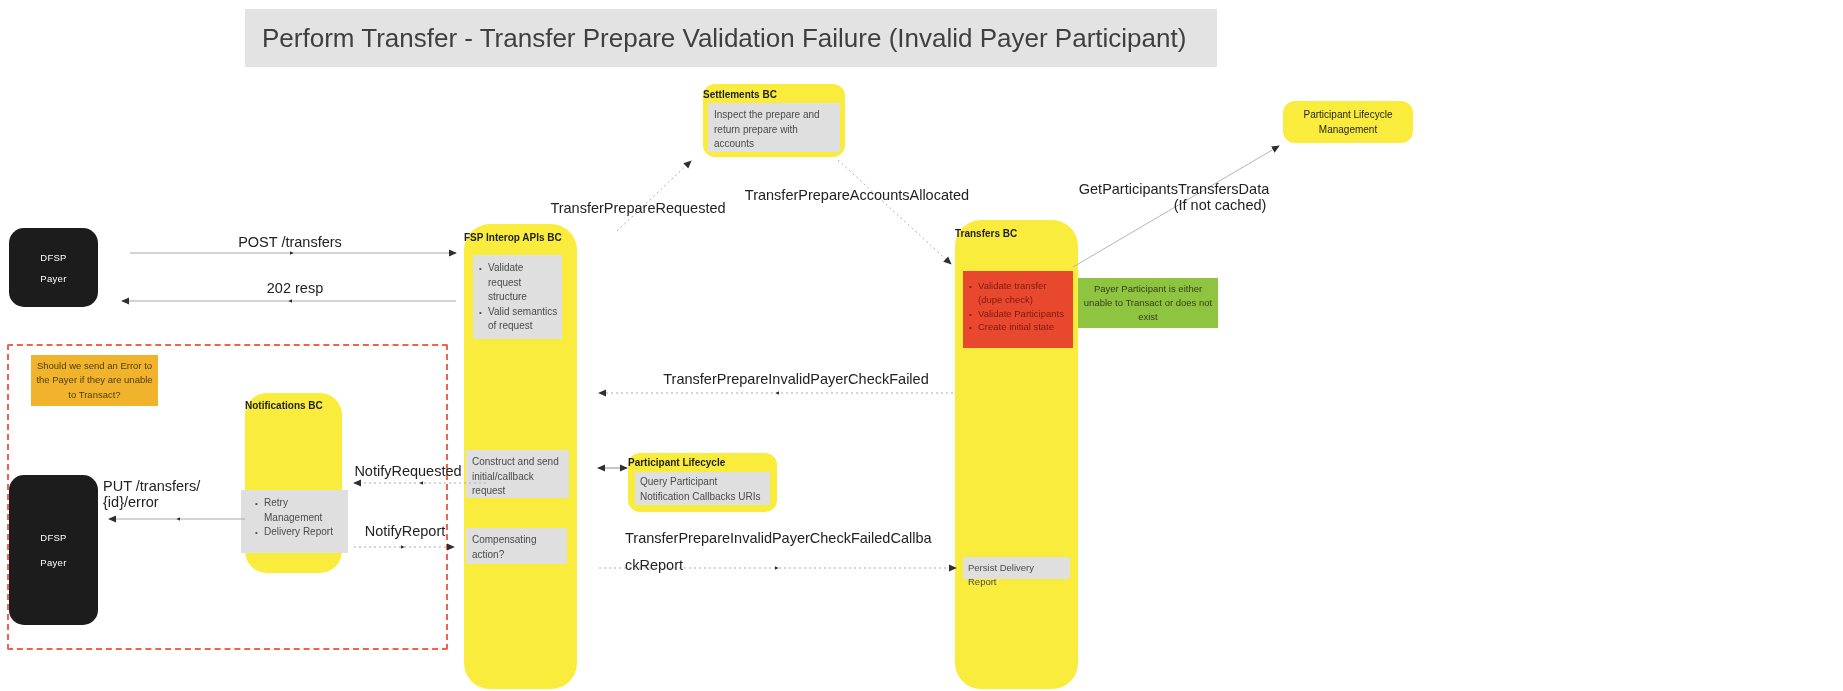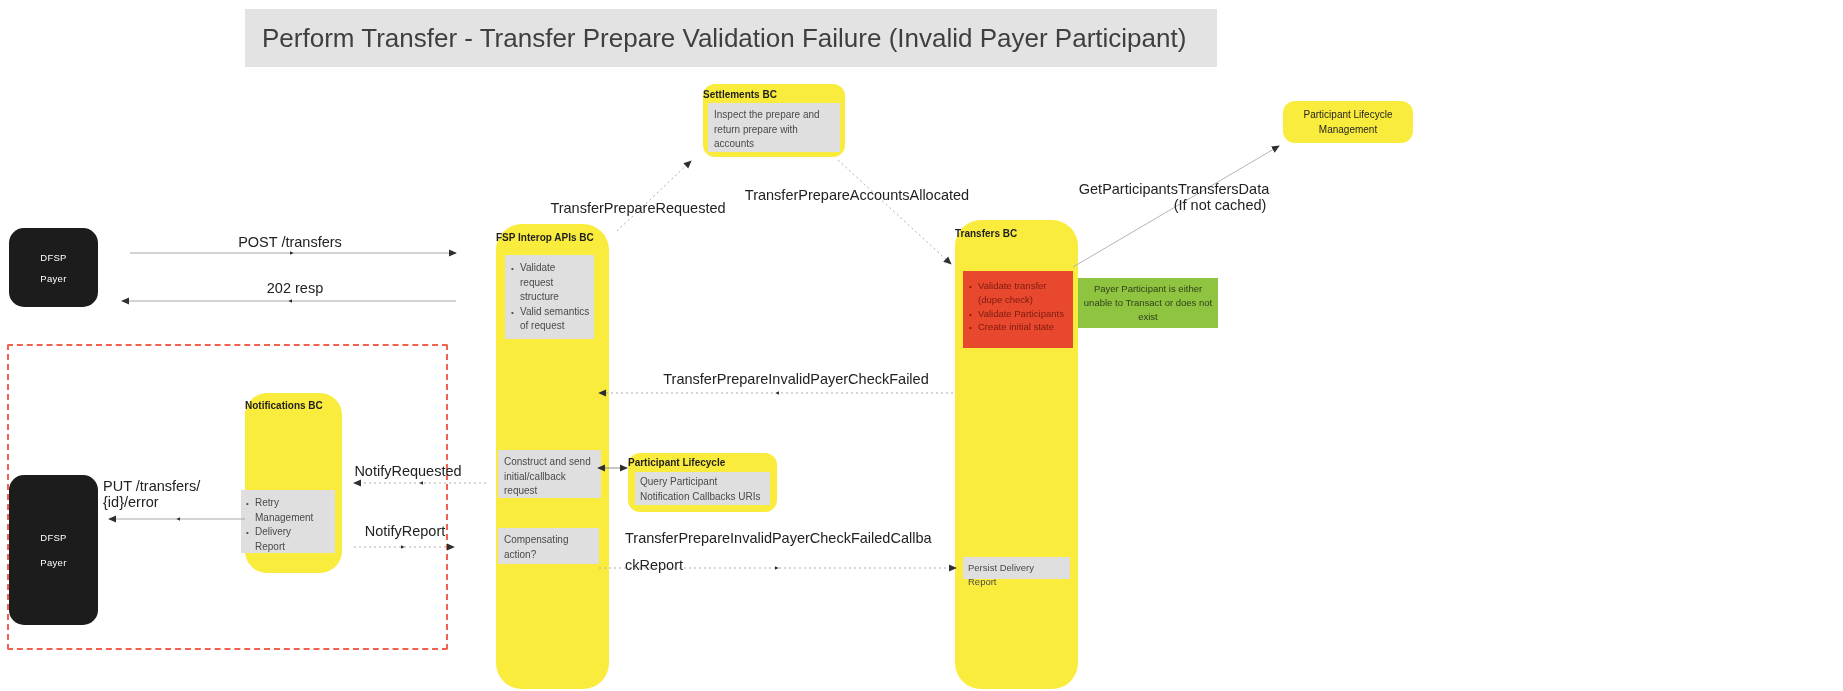--- a/index.html
+++ b/index.html
@@ -42,21 +42,21 @@
 
   <div class="abs titlebar" style="left:245px;top:9px;width:972px;height:58px">Perform Transfer - Transfer Prepare Validation Failure (Invalid Payer Participant)</div>
 
   <div class="abs ybox" style="left:703px;top:84px;width:142px;height:73px">
     <div class="boxtitle" style="padding-top:5px">Settlements BC</div>
     <div class="graybox pad" style="left:5px;top:19px;width:132px;height:49px">Inspect the prepare and return prepare with accounts</div>
   </div>
 
   <div class="abs ybox note" style="left:1283px;top:101px;width:130px;height:42px;font-size:10px;color:#1f1f1f">Participant Lifecycle Management</div>
 
-  <div class="abs ycol" style="left:496px;top:224px;width:113px;height:465px">
+  <div class="abs ycol" style="left:464px;top:224px;width:113px;height:465px">
     <div class="boxtitle">FSP Interop APIs BC</div>
     <div class="graybox" style="left:9px;top:31px;width:89px;height:84px;padding:6px 4px">
       <ul class="bullets">
         <li>Validate request structure</li>
         <li>Valid semantics of request</li>
       </ul>
     </div>
     <div class="graybox pad" style="left:2px;top:226px;width:103px;height:48px">Construct and send initial/callback request</div>
     <div class="graybox pad" style="left:2px;top:304px;width:101px;height:36px">Compensating action?</div>
   </div>
@@ -70,24 +70,25 @@
         <li>Create initial state</li>
       </ul>
     </div>
     <div class="graybox" style="left:8px;top:337px;width:107px;height:22px;font-size:9.5px;padding:4px 5px">Persist Delivery Report</div>
   </div>
 
   <div class="abs note" style="left:1078px;top:278px;width:140px;height:50px;background:var(--green);color:var(--greentext);padding:4px">Payer Participant is either unable to Transact or does not exist</div>
 
   <div class="abs dashedrect" style="left:7px;top:344px;width:441px;height:306px"></div>
 
+  <div class="abs note" style="left:31px;top:355px;width:127px;height:51px;background:var(--orange);color:var(--orangetext);padding:4px">Should we send an Error to the Payer if they are unable to Transact?</div>
 
   <div class="abs ycol" style="left:245px;top:393px;width:97px;height:180px;border-radius:22px">
     <div class="boxtitle" style="padding-top:7px">Notifications BC</div>
-    <div class="graybox" style="left:-4px;top:97px;width:94px;height:63px;padding:6px 14px 6px 3px">
+    <div class="graybox" style="left:-4px;top:97px;width:107px;height:63px;padding:6px 14px 6px 12px">
       <ul class="bullets">
         <li>Retry Management</li>
         <li>Delivery Report</li>
       </ul>
     </div>
   </div>
 
   <div class="abs ybox" style="left:628px;top:453px;width:149px;height:59px">
     <div class="boxtitle" style="padding-top:4px;font-weight:bold">Participant Lifecycle</div>
     <div class="graybox" style="left:7px;top:19px;width:135px;height:33px;padding:3px 5px">Query Participant Notification Callbacks URIs</div>

